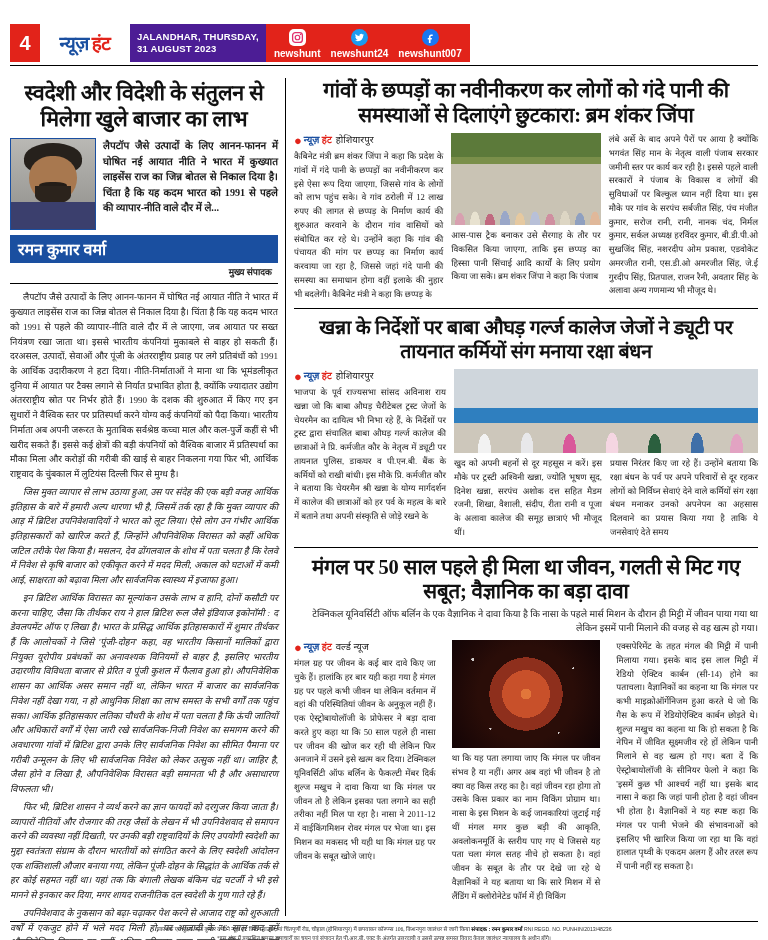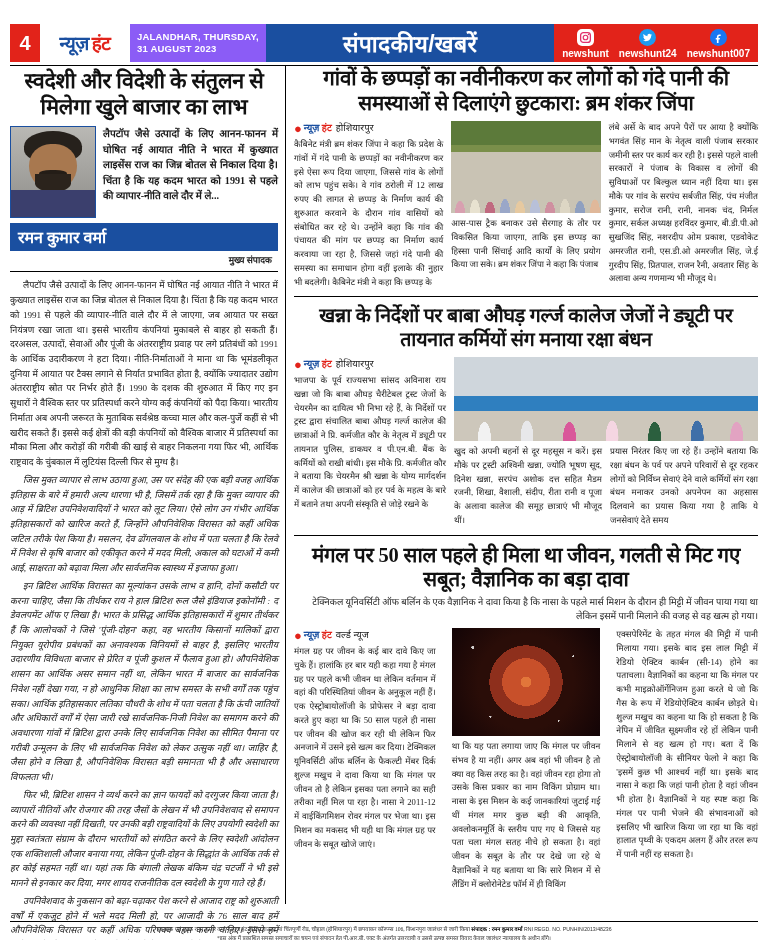--- a/index.html
+++ b/index.html
@@ -17,21 +17,21 @@
   .mh-pageno{
     background:#e2231a;color:#fff;width:30px;display:flex;align-items:center;justify-content:center;
     font-family:"Liberation Sans",sans-serif;font-weight:bold;font-size:20px;
   }
   .mh-logo{
     background:#fff;padding:0 6px;display:flex;align-items:center;justify-content:center;min-width:78px;
   }
   .mh-logo .l1{font-family:"Liberation Sans",sans-serif;font-weight:bold;font-size:19px;color:#1a4fa0;letter-spacing:-.5px;}
   .mh-logo .l2{font-family:"Liberation Sans",sans-serif;font-weight:bold;font-size:19px;color:#e2231a;letter-spacing:-.5px;margin-left:3px;}
   .mh-date{
-    background:#8b5cf6;color:#fff;display:flex;flex-direction:column;justify-content:center;
+    background:#4c1d95;color:#fff;display:flex;flex-direction:column;justify-content:center;
     padding:0 7px;font-family:"Liberation Sans",sans-serif;font-weight:bold;font-size:9.5px;line-height:1.22;letter-spacing:.2px;
     min-width:96px;
   }
   .mh-section{
     background:#1a4fa0;color:#fff;flex:1;display:flex;align-items:center;justify-content:center;
     font-family:"Liberation Sans",sans-serif;font-weight:bold;font-size:23px;letter-spacing:.3px;
   }
   .mh-social{
     background:#e2231a;display:flex;align-items:flex-end;justify-content:center;gap:10px;padding:2px 8px 3px 8px;
   }
@@ -39,21 +39,21 @@
   .soc .glyph{width:17px;height:17px;border-radius:50%;display:flex;align-items:center;justify-content:center;margin-bottom:2px;}
   .soc .glyph.ig{background:#fff;border-radius:5px;}
   .soc .glyph.ig svg{display:block}
   .soc .glyph.tw{background:#1d9bf0;}
   .soc .glyph.fb{background:#1877f2;}
   .soc .name{color:#fff;font-family:"Liberation Sans",sans-serif;font-weight:bold;font-size:10px;white-space:nowrap;}
 
   .rule-under-mast{border-bottom:1px solid #000;margin-top:3px;}
 
   
-  .body-grid{display:flex;margin-top:0;height:838px;}
+  .body-grid{display:flex;margin-top:12px;height:838px;}
   .col-left{width:276px;padding-right:7px;box-sizing:border-box;border-right:1px solid #000;}
   .col-right{flex:1;padding-left:8px;box-sizing:border-box;}
 
   
   h1.edit-head{
     font-family:"Liberation Serif",serif;font-weight:bold;font-size:21.5px;line-height:1.22;
     text-align:center;margin:2px 0 6px 0;letter-spacing:-.2px;
   }
   .edit-intro{display:flex;gap:7px;}
   .ed-photo{
@@ -174,21 +174,20 @@
   <div class="masthead">
     <div class="mh-pageno">4</div>
     <div class="mh-logo">
       <span class="l1">न्यूज़</span>
       <span class="l2">हंट</span>
     </div>
     <div class="mh-date">
       <span>JALANDHAR, THURSDAY,</span>
       <span>31 AUGUST 2023</span>
     </div>
-    <div class="mh-section">संपादकीय/खबरें</div>
     <div class="mh-social">
       <div class="soc">
         <span class="glyph ig">
           <svg width="13" height="13" viewBox="0 0 24 24">
               <rect x="3" y="3" width="18" height="18" rx="5" fill="none" stroke="#e1306c" stroke-width="2.4"></rect>
               <circle cx="12" cy="12" r="4.2" fill="none" stroke="#e1306c" stroke-width="2.2"></circle>
               <circle cx="17.6" cy="6.5" r="1.3" fill="#e1306c"></circle>
             </svg>
         </span>
         <span class="name">newshunt</span>

